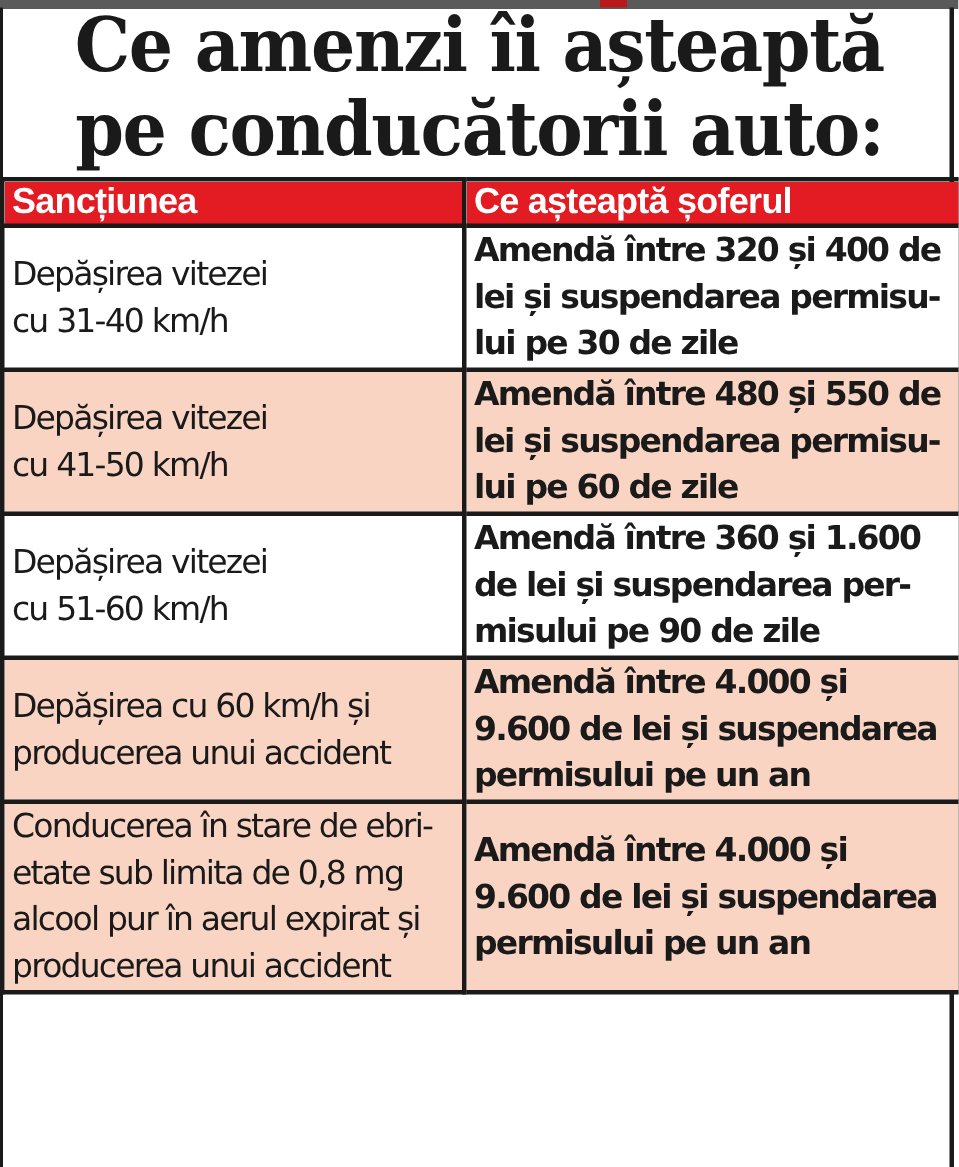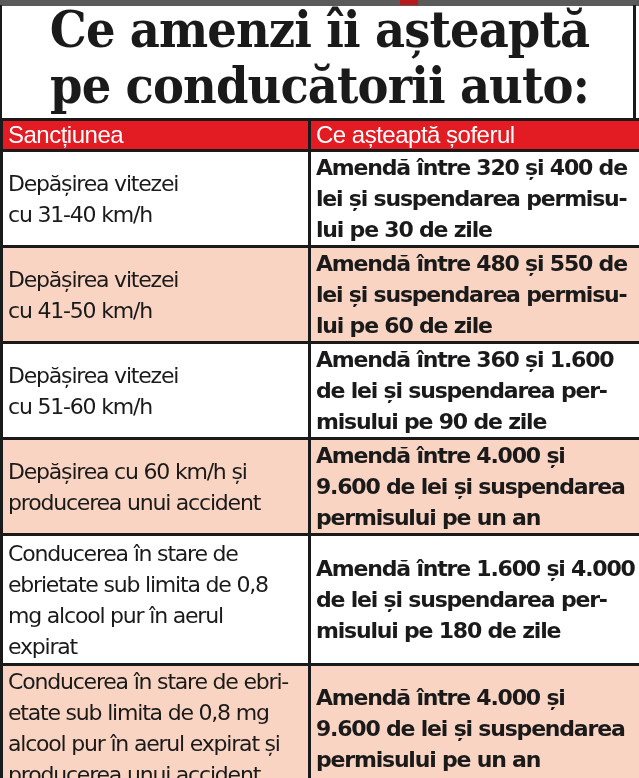--- a/index.html
+++ b/index.html
@@ -43,21 +43,21 @@
   table.fines th, table.fines td {
     border:3px solid #1a1a1a;
     vertical-align:middle;
     padding:0 4px 0 5px;
     overflow:hidden;
   }
   table.fines th {
     background:#e31b23;
     color:#ffffff;
     font-family:"Liberation Sans", sans-serif;
-    font-weight:normal;
+    font-weight:bold;
     font-size:24px;
     line-height:28px;
     text-align:left;
     height:26px;
     letter-spacing:-0.5px;
   }
   table.fines td {
     font-family:"DejaVu Sans", sans-serif;
     font-size:22px;
     line-height:31px;
@@ -117,29 +117,20 @@
 de lei și suspendarea per-
 misului pe 90 de zile</td>
     </tr>
     <tr class="pink" style="height:95px">
       <td class="c1">Depășirea cu 60 km/h și
 producerea unui accident</td>
       <td class="c2">Amendă între 4.000 și
 9.600 de lei și suspendarea
 permisului pe un an</td>
     </tr>
-    <tr class="white" style="height:130px">
-      <td class="c1">Conducerea în stare de
-ebrietate sub limita de 0,8
-mg alcool pur în aerul
-expirat</td>
-      <td class="c2">Amendă între 1.600 și 4.000
-de lei și suspendarea per-
-misului pe 180 de zile</td>
-    </tr>
     <tr class="pink" style="height:122px">
       <td class="c1">Conducerea în stare de ebri-
 etate sub limita de 0,8 mg
 alcool pur în aerul expirat și
 producerea unui accident</td>
       <td class="c2">Amendă între 4.000 și
 9.600 de lei și suspendarea
 permisului pe un an</td>
     </tr>
   </tbody>

